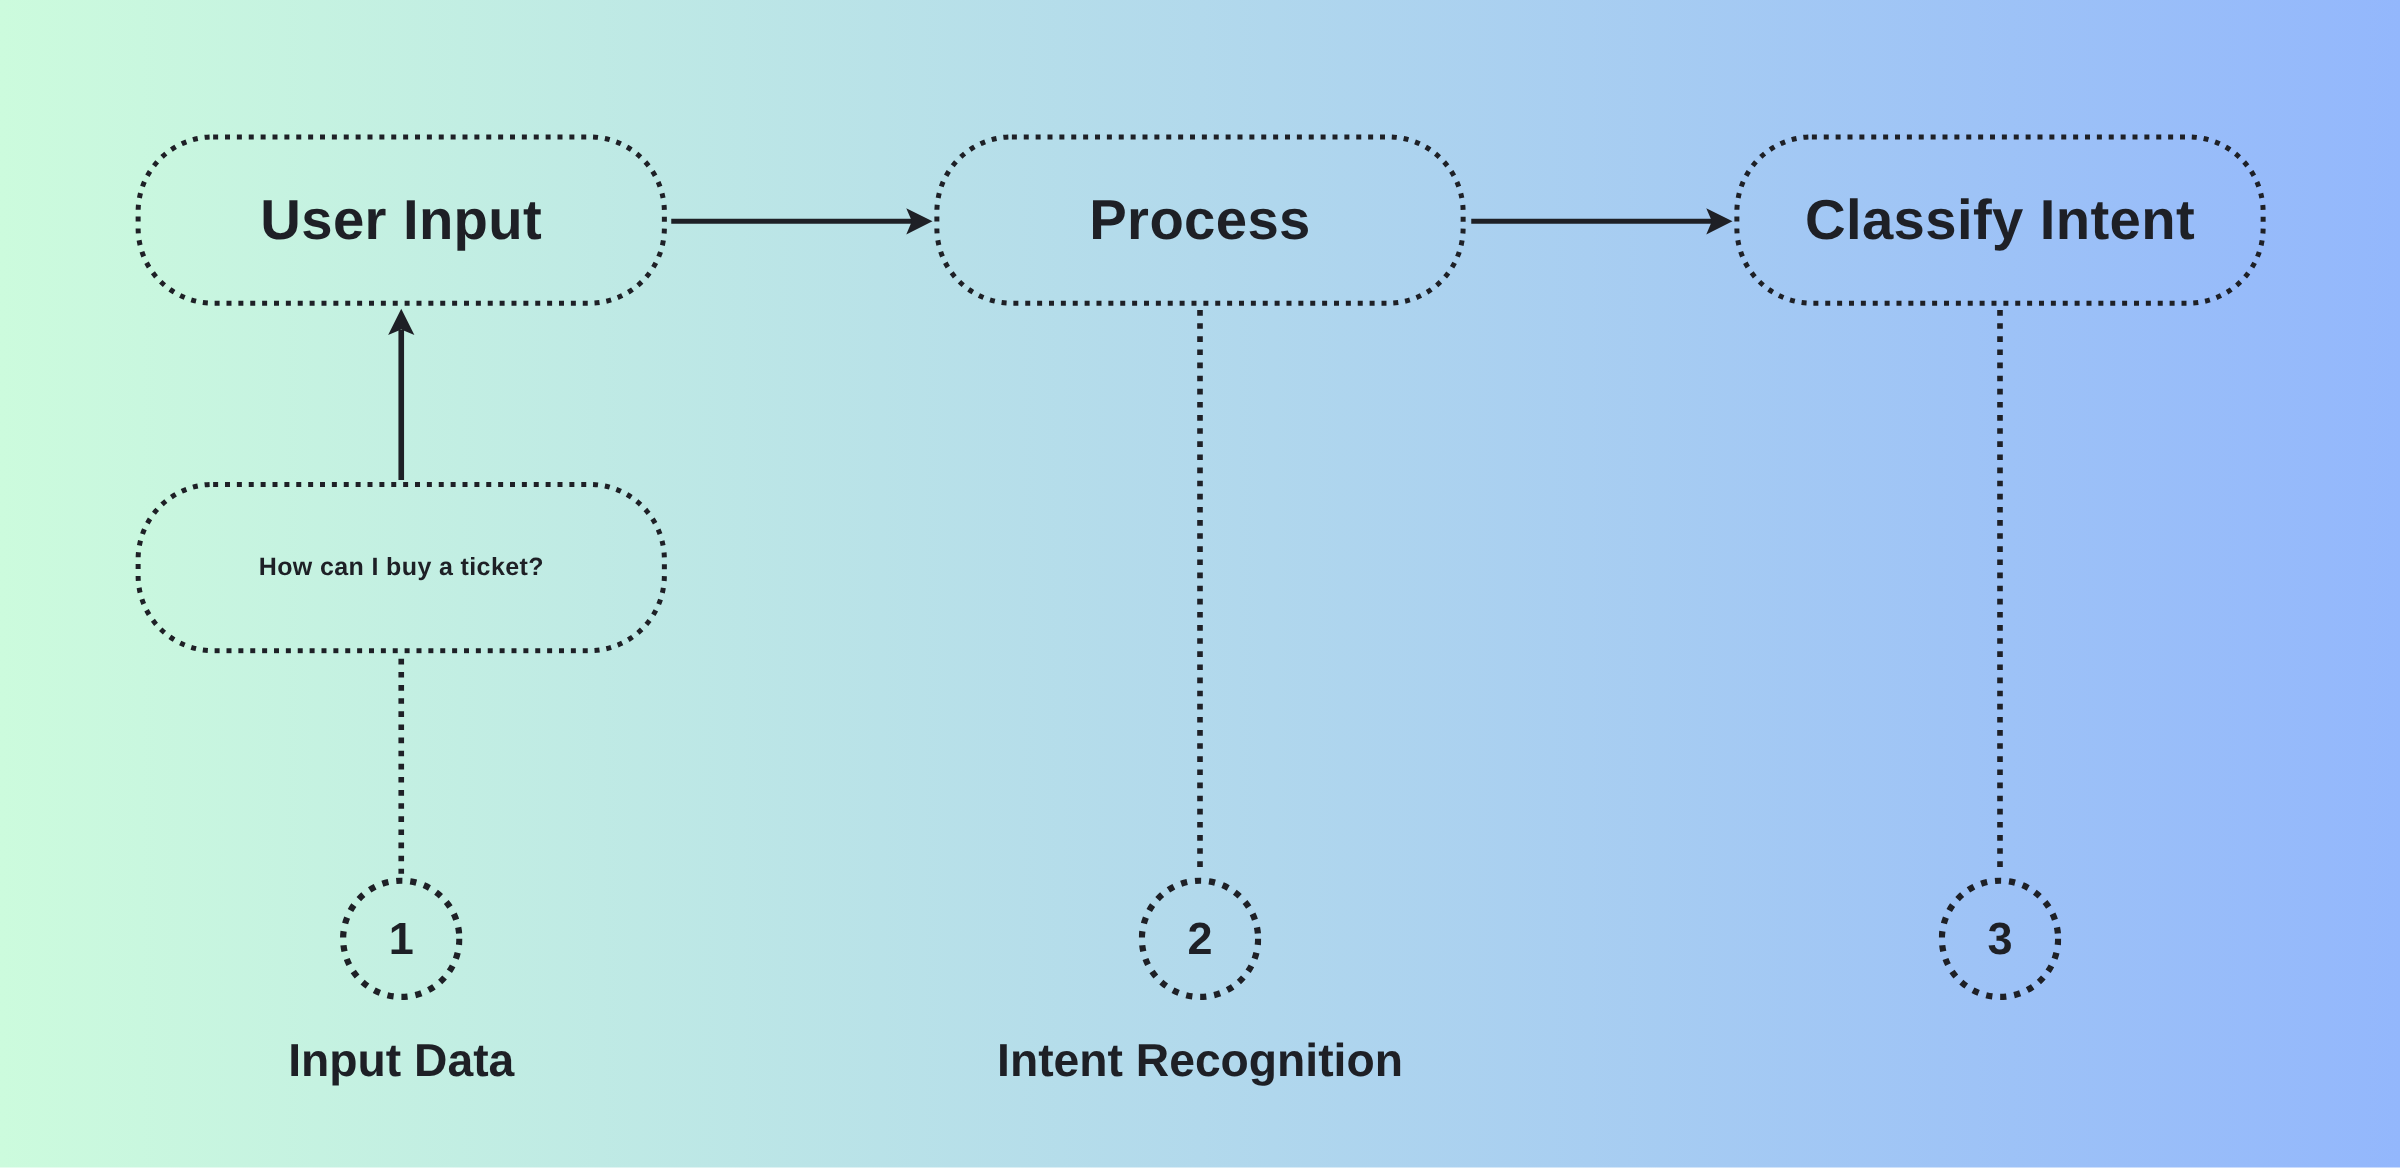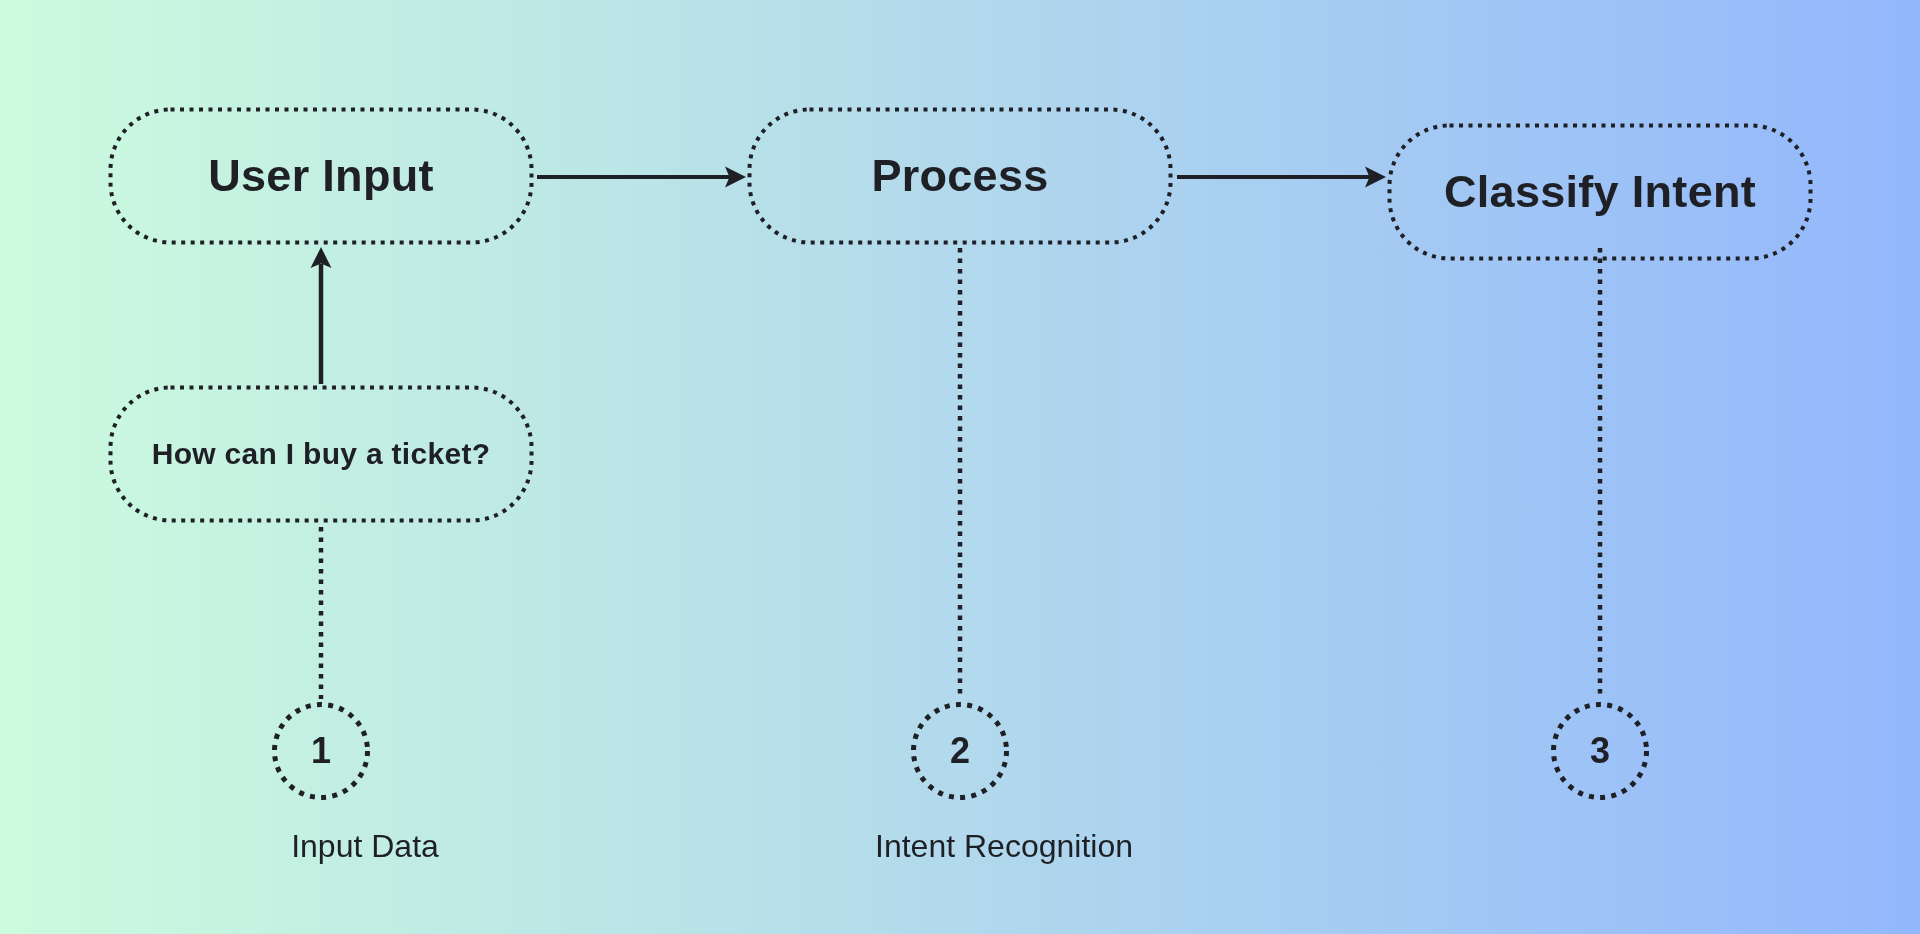--- a/index.html
+++ b/index.html
@@ -40,25 +40,25 @@
     width: 100%; height: 100%;
   }
   .node .node-label {
     position: relative;
     font-weight: 700;
     font-size: 45px;
     letter-spacing: 0.3px;
     white-space: nowrap;
   }
   .node.small .node-label {
-    font-size: 30px;
+    font-size: 20px;
   }
   #node-user-input  { left: 108px; top: 107px; }
   #node-process     { left: 747px; top: 107px; }
-  #node-classify    { left: 1387px; top: 123px; }
+  #node-classify    { left: 1387px; top: 107px; }
   #node-question    { left: 108px; top: 385px; }
 
   .step-circle {
     position: absolute;
     top: 702px;
     width: 98px;
     height: 98px;
     display: flex;
     align-items: center;
     justify-content: center;
@@ -74,24 +74,23 @@
     font-size: 36px;
   }
   #step-circle-1 { left: 272px; }
   #step-circle-2 { left: 911px; }
   #step-circle-3 { left: 1551px; }
 
   .step-label {
     position: absolute;
     top: 828px;
     transform: translateX(-50%);
-    font-weight: 400;
-    font-size: 32px;
+    font-weight: 700;
+    font-size: 37px;
     white-space: nowrap;
-    margin-left: 44px;
   }
   #step-label-1 { left: 321px; }
   #step-label-2 { left: 960px; }
   #step-label-3 { left: 1600px; }
 </style>
 </head>
 <body>
 
 <div class="canvas">
 

